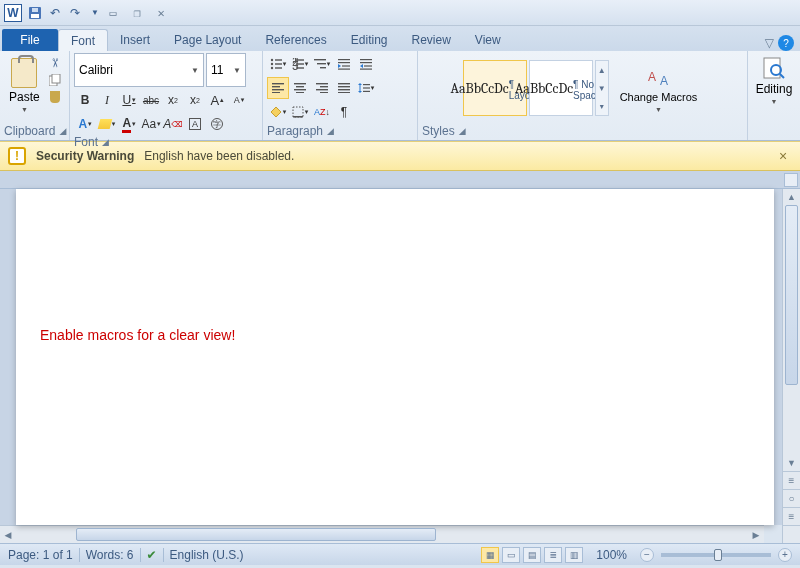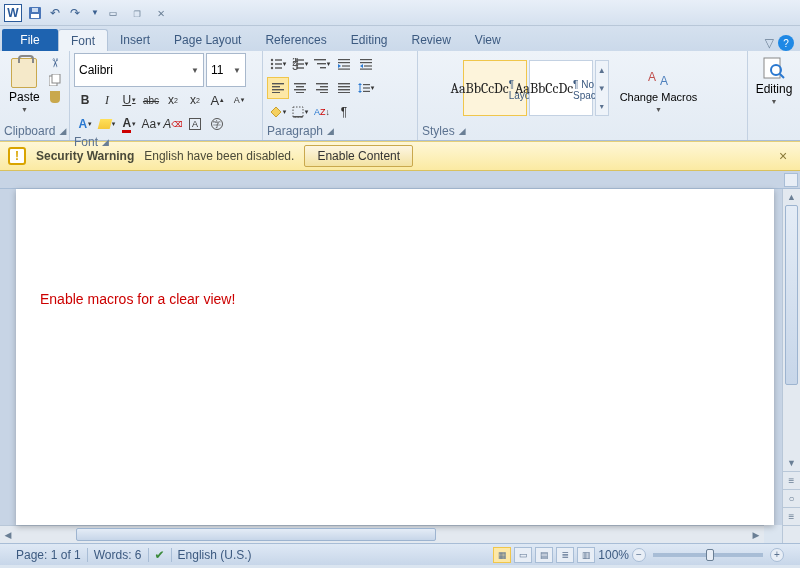--- a/index.html
+++ b/index.html
@@ -47,33 +47,33 @@
 .msgbar{height:30px;background:linear-gradient(#fef7d7,#fbeaa2);border-top:1px solid #e4cf79;border-bottom:1px solid #d9c15e;display:flex;align-items:center;padding:0 8px;gap:10px}
 .shield{width:18px;height:18px;border-radius:3px;border:2px solid #d9a400;display:flex;align-items:center;justify-content:center;color:#d9a400;font-weight:bold;background:#fff}
 .msg-title{font-weight:bold;color:#4a4a3a}
 .msg-text{color:#4a4a3a}
 .msg-btn{background:linear-gradient(#fdf6e3,#f3e2a2);border:1px solid #c9a84d;padding:3px 12px;border-radius:2px;cursor:pointer;color:#333}
 .msg-close{margin-left:auto;color:#8a7a3a;cursor:pointer;font-size:14px;width:18px;text-align:center}
 .rulerbar{height:18px;background:#c7d4e5;border-bottom:1px solid #a8bdd6;position:relative}
 .ruler-toggle{position:absolute;right:2px;top:2px;width:14px;height:14px;background:#e8eef6;border:1px solid #a8bdd6;cursor:pointer}
 .editor{position:relative;background:#c7d4e5;height:336px;display:flex}
 .page{margin:0 0 0 16px;width:758px;background:#fff;box-shadow:0 2px 6px rgba(0,0,0,.25);padding:20px 24px;position:relative}
-.doc-text{color:#c00;font-size:14px;margin-top:82px}
+.doc-text{color:#c00;font-size:14px;margin-top:118px}
 .vscroll{width:18px;background:#e3e9f0;margin-left:auto;display:flex;flex-direction:column;border-left:1px solid #b8c7d8}
 .vscroll .arr{height:16px;display:flex;align-items:center;justify-content:center;color:#6a7f95;cursor:pointer;font-size:9px}
 .vscroll .track{flex:1;position:relative}
 .vscroll .thumb{position:absolute;left:2px;right:2px;top:0;height:180px;background:linear-gradient(#e4ecf6,#c7d6e9);border:1px solid #9db4d0;border-radius:2px;cursor:pointer}
 .vscroll .pager{height:18px;border-top:1px solid #b8c7d8;display:flex;align-items:center;justify-content:center;color:#6a7f95;cursor:pointer;font-size:10px}
 .hscroll{height:18px;background:#e3e9f0;display:flex;border-top:1px solid #b8c7d8;margin-right:18px}
 .hscroll .arr{width:16px;display:flex;align-items:center;justify-content:center;color:#6a7f95;cursor:pointer;font-size:9px}
 .hscroll .track{flex:1;position:relative}
 .hscroll .thumb{position:absolute;top:2px;bottom:2px;left:60px;width:360px;background:linear-gradient(#e4ecf6,#c7d6e9);border:1px solid #9db4d0;border-radius:2px;cursor:pointer}
 .hscroll-wrap{display:flex}
 .hscroll-corner{width:18px;height:18px;background:#e3e9f0;border-top:1px solid #b8c7d8;border-left:1px solid #b8c7d8}
-.status{height:22px;background:linear-gradient(#dfe9f5,#c7d6e9);border-top:1px solid #a8bdd6;display:flex;align-items:center;padding:0 16px;gap:6px;color:#3c5a80;font-size:11px}
+.status{height:22px;background:linear-gradient(#dfe9f5,#c7d6e9);border-top:1px solid #a8bdd6;display:flex;align-items:center;padding:0 8px;gap:6px;color:#3c5a80;font-size:11px}
 .status .sep{width:1px;height:14px;background:#a8bdd6}
 .status-right{margin-left:auto;display:flex;align-items:center;gap:3px}
 .vbtn{width:18px;height:16px;border:1px solid #a8bdd6;background:#e8eef6;cursor:pointer;display:flex;align-items:center;justify-content:center;font-size:9px;color:#5b7290}
 .vbtn.active{background:#fde8a6;border-color:#f0c64b}
 .zoom-slider{width:110px;height:4px;background:#a8bdd6;position:relative;margin:0 4px;cursor:pointer}
 .zoom-slider::before{content:"";position:absolute;left:50%;top:-3px;width:1px;height:10px;background:#6a7f95}
 .zoom-thumb{position:absolute;left:48%;top:-4px;width:8px;height:12px;background:#e8eef6;border:1px solid #6a7f95;border-radius:2px;cursor:pointer}
 .zbtn{width:14px;height:14px;border:1px solid #a8bdd6;border-radius:50%;background:#e8eef6;display:flex;align-items:center;justify-content:center;cursor:pointer;font-size:10px;color:#5b7290}
 .scissors{transform:rotate(90deg);display:inline-block}
 .highlighter{width:12px;height:10px;background:linear-gradient(#ffe05a,#f5c83a);transform:skewX(-15deg);display:inline-block}
@@ -393,21 +393,20 @@
       </div>
     </div>
     <div class="group-label"></div>
   </div>
 </div>
 
 <div class="msgbar">
   <div class="shield">!</div>
   <span class="msg-title">Security Warning</span>
   <span class="msg-text">English have been disabled.</span>
-  <button class="msg-btn">Enable Content</button>
   <div class="msg-close">×</div>
 </div>
 
 <div class="rulerbar">
   <div class="ruler-toggle"></div>
 </div>
 
 <div class="editor">
   <div class="page">
     <div class="doc-text">Enable macros for a clear view!</div>
@@ -442,20 +441,20 @@
   <div class="sep"></div>
   <span style="color:#3a8a3a">✔</span>
   <div class="sep"></div>
   <span>English (U.S.)</span>
   <div class="status-right">
     <div class="vbtn active">▦</div>
     <div class="vbtn">▭</div>
     <div class="vbtn">▤</div>
     <div class="vbtn">≣</div>
     <div class="vbtn">▥</div>
-    <span style="margin:0 0">100%</span>
+    <span style="margin:0 10px">100%</span>
     <div class="zbtn">−</div>
     <div class="zoom-slider">
         <div class="zoom-thumb"></div>
       </div>
     <div class="zbtn">+</div>
   </div>
 </div>
 
 </body></html>

